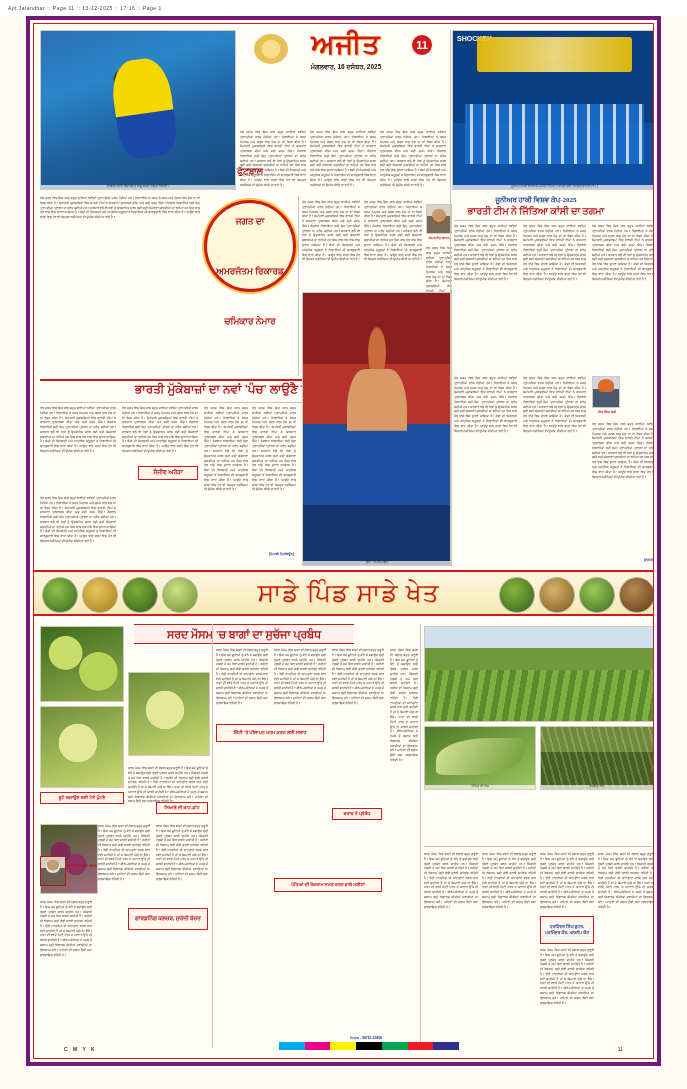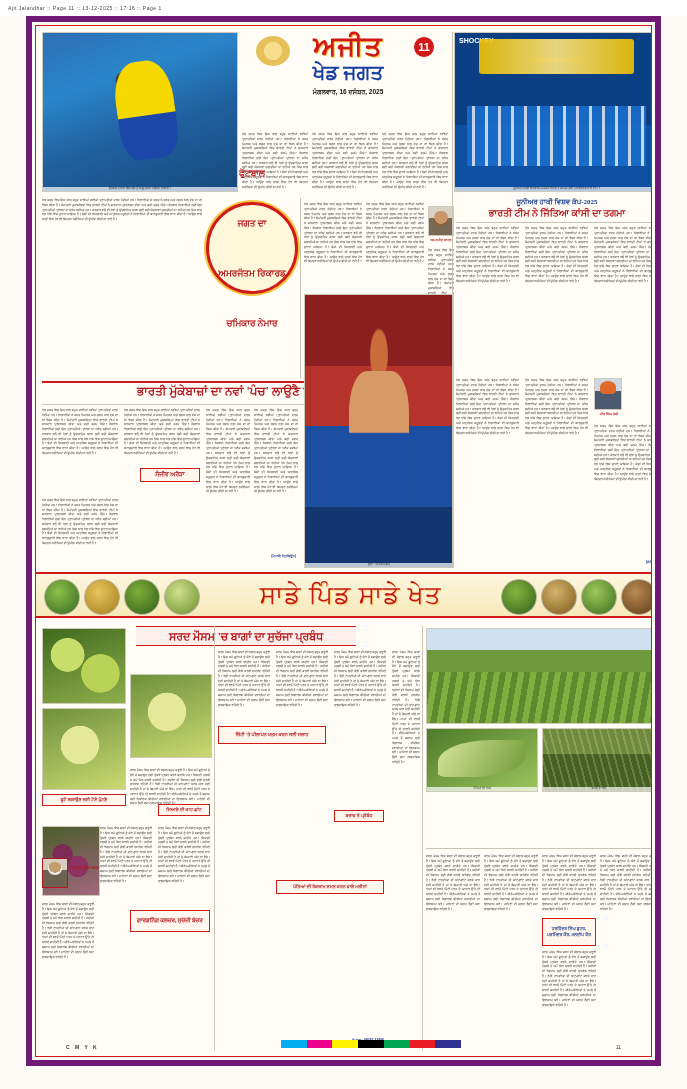--- a/index.html
+++ b/index.html
@@ -24,21 +24,21 @@
     padding-left: 8px;
     letter-spacing: .5px;
     white-space: nowrap;
     overflow: hidden;
   }
   
   .sheet {
     position: absolute;
     top: 16px; left: 26px;
     width: 635px; height: 1050px;
-    border: 6px solid #701a75;
+    border: 4px solid #701a75;
     background: #fffdf6;
   }
   .inner {
     position: absolute;
     top: 3px; left: 3px; right: 3px; bottom: 3px;
     border: 1px solid #d01a17;
     overflow: hidden;
   }
   
   .txt {
@@ -318,21 +318,20 @@
 <div class="page">
 
   <div class="printer-bar">Ajit Jalandhar  ::  Page 11  ::  13-12-2025  ::  17:16  ::  Page 1</div>
 
   <div class="sheet">
   <div class="inner">
 
     <div class="masthead">
       <div class="mast-wreath"></div>
       <div class="mast-title">ਅਜੀਤ</div>
-      <div class="mast-sub">ਖੇਡ ਜਗਤ</div>
       <div class="mast-date">ਮੰਗਲਵਾਰ, 16 ਦਸੰਬਰ, 2025</div>
     </div>
     <div class="page-badge" style="left:377px; top:10px;">11</div>
 
     <div class="photo ph-neymar" style="left:6px; top:6px; width:196px; height:160px;">
       <div class="cap">ਫੁੱਟਬਾਲ ਮੈਦਾਨ ਵਿਚ ਗੇਂਦ ਨੂੰ ਕਾਬੂ ਕਰਦਾ ਹੋਇਆ ਖਿਡਾਰੀ।</div>
     </div>
 
     <div class="photo ph-hockey" style="left:418px; top:6px; width:205px; height:160px;">
       <div style="position:absolute;left:4px;top:4px;font-size:7px;font-weight:bold;color:#fff;">SHOCKEY</div>
@@ -353,21 +352,21 @@
 
     <div class="txt" style="position:absolute; left:6px; top:172px; width:160px; height:178px;">ਖੇਡ ਜਗਤ ਵਿਚ ਇਸ ਸਾਲ ਬਹੁਤ ਸਾਰੀਆਂ ਨਵੀਆਂ ਪ੍ਰਾਪਤੀਆਂ ਦਰਜ ਹੋਈਆਂ ਹਨ। ਖਿਡਾਰੀਆਂ ਨੇ ਸਖ਼ਤ ਮਿਹਨਤ ਅਤੇ ਲਗਨ ਨਾਲ ਦੇਸ਼ ਦਾ ਨਾਂ ਰੌਸ਼ਨ ਕੀਤਾ ਹੈ। ਕੌਮਾਂਤਰੀ ਮੁਕਾਬਲਿਆਂ ਵਿਚ ਭਾਰਤੀ ਟੀਮਾਂ ਨੇ ਸ਼ਾਨਦਾਰ ਪ੍ਰਦਰਸ਼ਨ ਕੀਤਾ ਅਤੇ ਕਈ ਤਗਮੇ ਜਿੱਤੇ। ਨੌਜਵਾਨ ਖਿਡਾਰੀਆਂ ਲਈ ਇਹ ਪ੍ਰਾਪਤੀਆਂ ਪ੍ਰੇਰਨਾ ਦਾ ਸਰੋਤ ਬਣੀਆਂ ਹਨ। ਸਰਕਾਰ ਵਲੋਂ ਵੀ ਖੇਡਾਂ ਨੂੰ ਉਤਸ਼ਾਹਿਤ ਕਰਨ ਲਈ ਕਈ ਯੋਜਨਾਵਾਂ ਚਲਾਈਆਂ ਜਾ ਰਹੀਆਂ ਹਨ ਜਿਸ ਨਾਲ ਖੇਡ ਢਾਂਚੇ ਵਿਚ ਸੁਧਾਰ ਆਇਆ ਹੈ। ਕੋਚਾਂ ਦੀ ਸਿਖਲਾਈ ਅਤੇ ਆਧੁਨਿਕ ਸਹੂਲਤਾਂ ਨੇ ਖਿਡਾਰੀਆਂ ਦੀ ਕਾਰਗੁਜ਼ਾਰੀ ਵਿਚ ਵਾਧਾ ਕੀਤਾ ਹੈ। ਆਉਣ ਵਾਲੇ ਸਾਲਾਂ ਵਿਚ ਹੋਰ ਵੀ ਬਿਹਤਰ ਨਤੀਜਿਆਂ ਦੀ ਉਮੀਦ ਕੀਤੀ ਜਾ ਰਹੀ ਹੈ।</div>
 
     <div class="txt" style="position:absolute; left:268px; top:176px; width:58px; height:172px;">ਖੇਡ ਜਗਤ ਵਿਚ ਇਸ ਸਾਲ ਬਹੁਤ ਸਾਰੀਆਂ ਨਵੀਆਂ ਪ੍ਰਾਪਤੀਆਂ ਦਰਜ ਹੋਈਆਂ ਹਨ। ਖਿਡਾਰੀਆਂ ਨੇ ਸਖ਼ਤ ਮਿਹਨਤ ਅਤੇ ਲਗਨ ਨਾਲ ਦੇਸ਼ ਦਾ ਨਾਂ ਰੌਸ਼ਨ ਕੀਤਾ ਹੈ। ਕੌਮਾਂਤਰੀ ਮੁਕਾਬਲਿਆਂ ਵਿਚ ਭਾਰਤੀ ਟੀਮਾਂ ਨੇ ਸ਼ਾਨਦਾਰ ਪ੍ਰਦਰਸ਼ਨ ਕੀਤਾ ਅਤੇ ਕਈ ਤਗਮੇ ਜਿੱਤੇ। ਨੌਜਵਾਨ ਖਿਡਾਰੀਆਂ ਲਈ ਇਹ ਪ੍ਰਾਪਤੀਆਂ ਪ੍ਰੇਰਨਾ ਦਾ ਸਰੋਤ ਬਣੀਆਂ ਹਨ। ਸਰਕਾਰ ਵਲੋਂ ਵੀ ਖੇਡਾਂ ਨੂੰ ਉਤਸ਼ਾਹਿਤ ਕਰਨ ਲਈ ਕਈ ਯੋਜਨਾਵਾਂ ਚਲਾਈਆਂ ਜਾ ਰਹੀਆਂ ਹਨ ਜਿਸ ਨਾਲ ਖੇਡ ਢਾਂਚੇ ਵਿਚ ਸੁਧਾਰ ਆਇਆ ਹੈ। ਕੋਚਾਂ ਦੀ ਸਿਖਲਾਈ ਅਤੇ ਆਧੁਨਿਕ ਸਹੂਲਤਾਂ ਨੇ ਖਿਡਾਰੀਆਂ ਦੀ ਕਾਰਗੁਜ਼ਾਰੀ ਵਿਚ ਵਾਧਾ ਕੀਤਾ ਹੈ। ਆਉਣ ਵਾਲੇ ਸਾਲਾਂ ਵਿਚ ਹੋਰ ਵੀ ਬਿਹਤਰ ਨਤੀਜਿਆਂ ਦੀ ਉਮੀਦ ਕੀਤੀ ਜਾ ਰਹੀ ਹੈ।</div>
     <div class="txt" style="position:absolute; left:330px; top:176px; width:58px; height:172px;">ਖੇਡ ਜਗਤ ਵਿਚ ਇਸ ਸਾਲ ਬਹੁਤ ਸਾਰੀਆਂ ਨਵੀਆਂ ਪ੍ਰਾਪਤੀਆਂ ਦਰਜ ਹੋਈਆਂ ਹਨ। ਖਿਡਾਰੀਆਂ ਨੇ ਸਖ਼ਤ ਮਿਹਨਤ ਅਤੇ ਲਗਨ ਨਾਲ ਦੇਸ਼ ਦਾ ਨਾਂ ਰੌਸ਼ਨ ਕੀਤਾ ਹੈ। ਕੌਮਾਂਤਰੀ ਮੁਕਾਬਲਿਆਂ ਵਿਚ ਭਾਰਤੀ ਟੀਮਾਂ ਨੇ ਸ਼ਾਨਦਾਰ ਪ੍ਰਦਰਸ਼ਨ ਕੀਤਾ ਅਤੇ ਕਈ ਤਗਮੇ ਜਿੱਤੇ। ਨੌਜਵਾਨ ਖਿਡਾਰੀਆਂ ਲਈ ਇਹ ਪ੍ਰਾਪਤੀਆਂ ਪ੍ਰੇਰਨਾ ਦਾ ਸਰੋਤ ਬਣੀਆਂ ਹਨ। ਸਰਕਾਰ ਵਲੋਂ ਵੀ ਖੇਡਾਂ ਨੂੰ ਉਤਸ਼ਾਹਿਤ ਕਰਨ ਲਈ ਕਈ ਯੋਜਨਾਵਾਂ ਚਲਾਈਆਂ ਜਾ ਰਹੀਆਂ ਹਨ ਜਿਸ ਨਾਲ ਖੇਡ ਢਾਂਚੇ ਵਿਚ ਸੁਧਾਰ ਆਇਆ ਹੈ। ਕੋਚਾਂ ਦੀ ਸਿਖਲਾਈ ਅਤੇ ਆਧੁਨਿਕ ਸਹੂਲਤਾਂ ਨੇ ਖਿਡਾਰੀਆਂ ਦੀ ਕਾਰਗੁਜ਼ਾਰੀ ਵਿਚ ਵਾਧਾ ਕੀਤਾ ਹੈ। ਆਉਣ ਵਾਲੇ ਸਾਲਾਂ ਵਿਚ ਹੋਰ ਵੀ ਬਿਹਤਰ ਨਤੀਜਿਆਂ ਦੀ ਉਮੀਦ ਕੀਤੀ ਜਾ ਰਹੀ ਹੈ।</div>
 
     <div class="photo ph-portrait" style="left:392px; top:180px; width:26px; height:30px;"></div>
     <div style="position:absolute;left:388px;top:212px;width:34px;font-size:3.4px;text-align:center;color:#b4161b;font-weight:bold;">ਅਮਰਜੀਤ ਚਾਹਲ</div>
     <div class="txt" style="position:absolute; left:392px; top:222px; width:26px; height:126px;">ਖੇਡ ਜਗਤ ਵਿਚ ਇਸ ਸਾਲ ਬਹੁਤ ਸਾਰੀਆਂ ਨਵੀਆਂ ਪ੍ਰਾਪਤੀਆਂ ਦਰਜ ਹੋਈਆਂ ਹਨ। ਖਿਡਾਰੀਆਂ ਨੇ ਸਖ਼ਤ ਮਿਹਨਤ ਅਤੇ ਲਗਨ ਨਾਲ ਦੇਸ਼ ਦਾ ਨਾਂ ਰੌਸ਼ਨ ਕੀਤਾ ਹੈ। ਕੌਮਾਂਤਰੀ ਮੁਕਾਬਲਿਆਂ ਵਿਚ ਭਾਰਤੀ ਟੀਮਾਂ ਨੇ ਸ਼ਾਨਦਾਰ ਪ੍ਰਦਰਸ਼ਨ ਕੀਤਾ ਅਤੇ ਕਈ ਤਗਮੇ ਜਿੱਤੇ। ਨੌਜਵਾਨ ਖਿਡਾਰੀਆਂ ਲਈ ਇਹ ਪ੍ਰਾਪਤੀਆਂ ਪ੍ਰੇਰਨਾ ਦਾ ਸਰੋਤ ਬਣੀਆਂ ਹਨ। ਸਰਕਾਰ ਵਲੋਂ ਵੀ ਖੇਡਾਂ ਨੂੰ ਉਤਸ਼ਾਹਿਤ ਕਰਨ ਲਈ ਕਈ ਯੋਜਨਾਵਾਂ ਚਲਾਈਆਂ ਜਾ ਰਹੀਆਂ ਹਨ ਜਿਸ ਨਾਲ ਖੇਡ ਢਾਂਚੇ ਵਿਚ ਸੁਧਾਰ ਆਇਆ ਹੈ। ਕੋਚਾਂ ਦੀ ਸਿਖਲਾਈ ਅਤੇ ਆਧੁਨਿਕ ਸਹੂਲਤਾਂ ਨੇ ਖਿਡਾਰੀਆਂ ਦੀ ਕਾਰਗੁਜ਼ਾਰੀ ਵਿਚ ਵਾਧਾ ਕੀਤਾ ਹੈ। ਆਉਣ ਵਾਲੇ ਸਾਲਾਂ ਵਿਚ ਹੋਰ ਵੀ ਬਿਹਤਰ ਨਤੀਜਿਆਂ ਦੀ ਉਮੀਦ ਕੀਤੀ ਜਾ ਰਹੀ ਹੈ।</div>
 
-    <div class="hl-box" style="left:420px; top:172px; width:202px;">
+    <div class="hl-box" style="left:401px; top:172px; width:202px;">
       <div class="hl hl-blue" style="font-size:7px;">ਜੂਨੀਅਰ ਹਾਕੀ ਵਿਸ਼ਵ ਕੱਪ-2025</div>
       <div class="hl" style="font-size:9.5px; margin-top:2px;">ਭਾਰਤੀ ਟੀਮ ਨੇ ਜਿੱਤਿਆ ਕਾਂਸੀ ਦਾ ਤਗਮਾ</div>
     </div>
     <div class="rule-h" style="left:420px; top:196px; width:202px;"></div>
 
     <div class="txt" style="position:absolute; left:420px; top:200px; width:63px; height:146px;">ਖੇਡ ਜਗਤ ਵਿਚ ਇਸ ਸਾਲ ਬਹੁਤ ਸਾਰੀਆਂ ਨਵੀਆਂ ਪ੍ਰਾਪਤੀਆਂ ਦਰਜ ਹੋਈਆਂ ਹਨ। ਖਿਡਾਰੀਆਂ ਨੇ ਸਖ਼ਤ ਮਿਹਨਤ ਅਤੇ ਲਗਨ ਨਾਲ ਦੇਸ਼ ਦਾ ਨਾਂ ਰੌਸ਼ਨ ਕੀਤਾ ਹੈ। ਕੌਮਾਂਤਰੀ ਮੁਕਾਬਲਿਆਂ ਵਿਚ ਭਾਰਤੀ ਟੀਮਾਂ ਨੇ ਸ਼ਾਨਦਾਰ ਪ੍ਰਦਰਸ਼ਨ ਕੀਤਾ ਅਤੇ ਕਈ ਤਗਮੇ ਜਿੱਤੇ। ਨੌਜਵਾਨ ਖਿਡਾਰੀਆਂ ਲਈ ਇਹ ਪ੍ਰਾਪਤੀਆਂ ਪ੍ਰੇਰਨਾ ਦਾ ਸਰੋਤ ਬਣੀਆਂ ਹਨ। ਸਰਕਾਰ ਵਲੋਂ ਵੀ ਖੇਡਾਂ ਨੂੰ ਉਤਸ਼ਾਹਿਤ ਕਰਨ ਲਈ ਕਈ ਯੋਜਨਾਵਾਂ ਚਲਾਈਆਂ ਜਾ ਰਹੀਆਂ ਹਨ ਜਿਸ ਨਾਲ ਖੇਡ ਢਾਂਚੇ ਵਿਚ ਸੁਧਾਰ ਆਇਆ ਹੈ। ਕੋਚਾਂ ਦੀ ਸਿਖਲਾਈ ਅਤੇ ਆਧੁਨਿਕ ਸਹੂਲਤਾਂ ਨੇ ਖਿਡਾਰੀਆਂ ਦੀ ਕਾਰਗੁਜ਼ਾਰੀ ਵਿਚ ਵਾਧਾ ਕੀਤਾ ਹੈ। ਆਉਣ ਵਾਲੇ ਸਾਲਾਂ ਵਿਚ ਹੋਰ ਵੀ ਬਿਹਤਰ ਨਤੀਜਿਆਂ ਦੀ ਉਮੀਦ ਕੀਤੀ ਜਾ ਰਹੀ ਹੈ।</div>
     <div class="txt" style="position:absolute; left:489px; top:200px; width:63px; height:146px;">ਖੇਡ ਜਗਤ ਵਿਚ ਇਸ ਸਾਲ ਬਹੁਤ ਸਾਰੀਆਂ ਨਵੀਆਂ ਪ੍ਰਾਪਤੀਆਂ ਦਰਜ ਹੋਈਆਂ ਹਨ। ਖਿਡਾਰੀਆਂ ਨੇ ਸਖ਼ਤ ਮਿਹਨਤ ਅਤੇ ਲਗਨ ਨਾਲ ਦੇਸ਼ ਦਾ ਨਾਂ ਰੌਸ਼ਨ ਕੀਤਾ ਹੈ। ਕੌਮਾਂਤਰੀ ਮੁਕਾਬਲਿਆਂ ਵਿਚ ਭਾਰਤੀ ਟੀਮਾਂ ਨੇ ਸ਼ਾਨਦਾਰ ਪ੍ਰਦਰਸ਼ਨ ਕੀਤਾ ਅਤੇ ਕਈ ਤਗਮੇ ਜਿੱਤੇ। ਨੌਜਵਾਨ ਖਿਡਾਰੀਆਂ ਲਈ ਇਹ ਪ੍ਰਾਪਤੀਆਂ ਪ੍ਰੇਰਨਾ ਦਾ ਸਰੋਤ ਬਣੀਆਂ ਹਨ। ਸਰਕਾਰ ਵਲੋਂ ਵੀ ਖੇਡਾਂ ਨੂੰ ਉਤਸ਼ਾਹਿਤ ਕਰਨ ਲਈ ਕਈ ਯੋਜਨਾਵਾਂ ਚਲਾਈਆਂ ਜਾ ਰਹੀਆਂ ਹਨ ਜਿਸ ਨਾਲ ਖੇਡ ਢਾਂਚੇ ਵਿਚ ਸੁਧਾਰ ਆਇਆ ਹੈ। ਕੋਚਾਂ ਦੀ ਸਿਖਲਾਈ ਅਤੇ ਆਧੁਨਿਕ ਸਹੂਲਤਾਂ ਨੇ ਖਿਡਾਰੀਆਂ ਦੀ ਕਾਰਗੁਜ਼ਾਰੀ ਵਿਚ ਵਾਧਾ ਕੀਤਾ ਹੈ। ਆਉਣ ਵਾਲੇ ਸਾਲਾਂ ਵਿਚ ਹੋਰ ਵੀ ਬਿਹਤਰ ਨਤੀਜਿਆਂ ਦੀ ਉਮੀਦ ਕੀਤੀ ਜਾ ਰਹੀ ਹੈ।</div>
     <div class="txt" style="position:absolute; left:558px; top:200px; width:63px; height:146px;">ਖੇਡ ਜਗਤ ਵਿਚ ਇਸ ਸਾਲ ਬਹੁਤ ਸਾਰੀਆਂ ਨਵੀਆਂ ਪ੍ਰਾਪਤੀਆਂ ਦਰਜ ਹੋਈਆਂ ਹਨ। ਖਿਡਾਰੀਆਂ ਨੇ ਸਖ਼ਤ ਮਿਹਨਤ ਅਤੇ ਲਗਨ ਨਾਲ ਦੇਸ਼ ਦਾ ਨਾਂ ਰੌਸ਼ਨ ਕੀਤਾ ਹੈ। ਕੌਮਾਂਤਰੀ ਮੁਕਾਬਲਿਆਂ ਵਿਚ ਭਾਰਤੀ ਟੀਮਾਂ ਨੇ ਸ਼ਾਨਦਾਰ ਪ੍ਰਦਰਸ਼ਨ ਕੀਤਾ ਅਤੇ ਕਈ ਤਗਮੇ ਜਿੱਤੇ। ਨੌਜਵਾਨ ਖਿਡਾਰੀਆਂ ਲਈ ਇਹ ਪ੍ਰਾਪਤੀਆਂ ਪ੍ਰੇਰਨਾ ਦਾ ਸਰੋਤ ਬਣੀਆਂ ਹਨ। ਸਰਕਾਰ ਵਲੋਂ ਵੀ ਖੇਡਾਂ ਨੂੰ ਉਤਸ਼ਾਹਿਤ ਕਰਨ ਲਈ ਕਈ ਯੋਜਨਾਵਾਂ ਚਲਾਈਆਂ ਜਾ ਰਹੀਆਂ ਹਨ ਜਿਸ ਨਾਲ ਖੇਡ ਢਾਂਚੇ ਵਿਚ ਸੁਧਾਰ ਆਇਆ ਹੈ। ਕੋਚਾਂ ਦੀ ਸਿਖਲਾਈ ਅਤੇ ਆਧੁਨਿਕ ਸਹੂਲਤਾਂ ਨੇ ਖਿਡਾਰੀਆਂ ਦੀ ਕਾਰਗੁਜ਼ਾਰੀ ਵਿਚ ਵਾਧਾ ਕੀਤਾ ਹੈ। ਆਉਣ ਵਾਲੇ ਸਾਲਾਂ ਵਿਚ ਹੋਰ ਵੀ ਬਿਹਤਰ ਨਤੀਜਿਆਂ ਦੀ ਉਮੀਦ ਕੀਤੀ ਜਾ ਰਹੀ ਹੈ।</div>
 
     <div class="rule-h" style="left:6px; top:355px; width:412px; background:#d01a17; height:2px;"></div>

